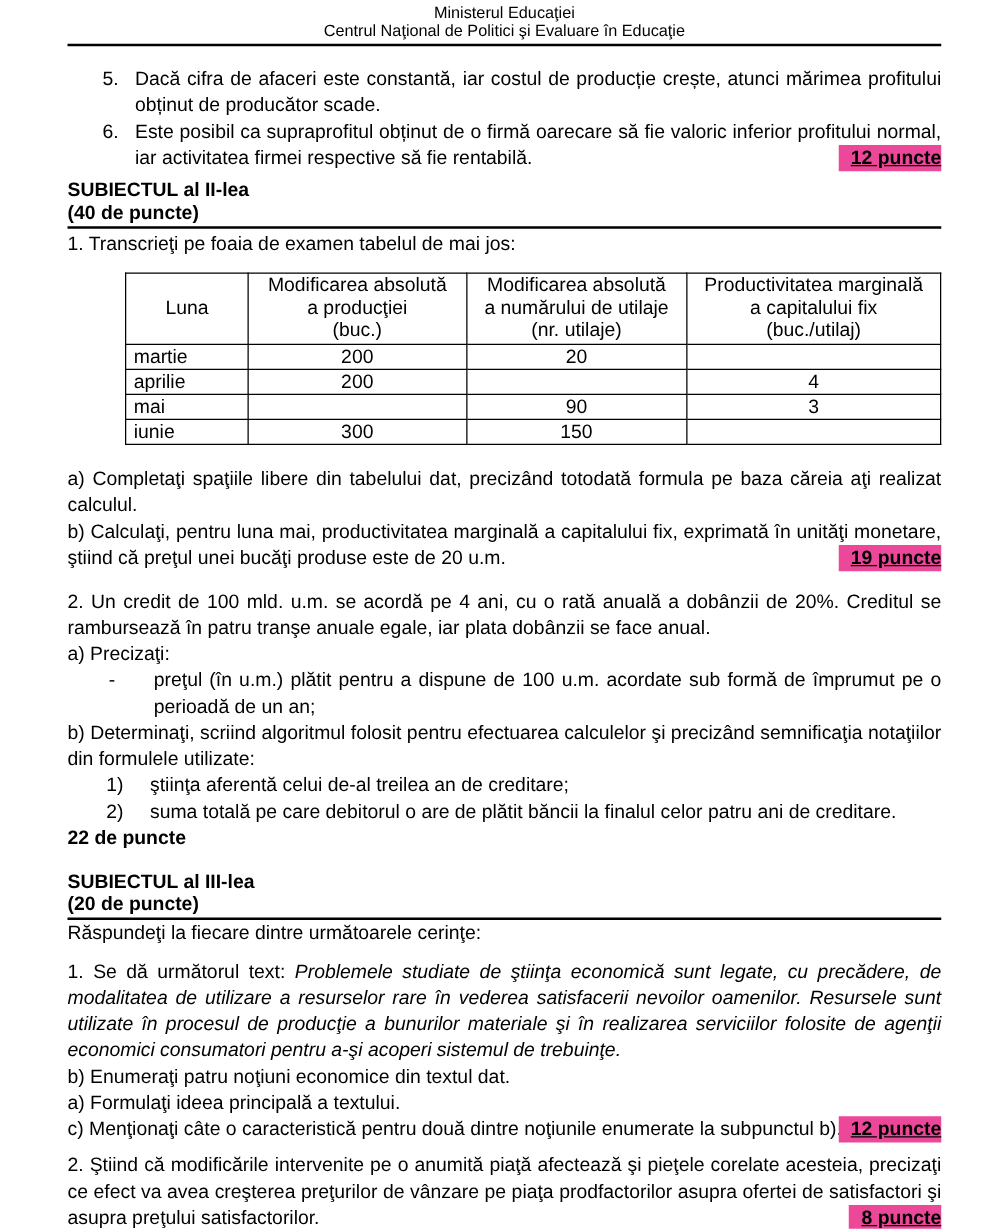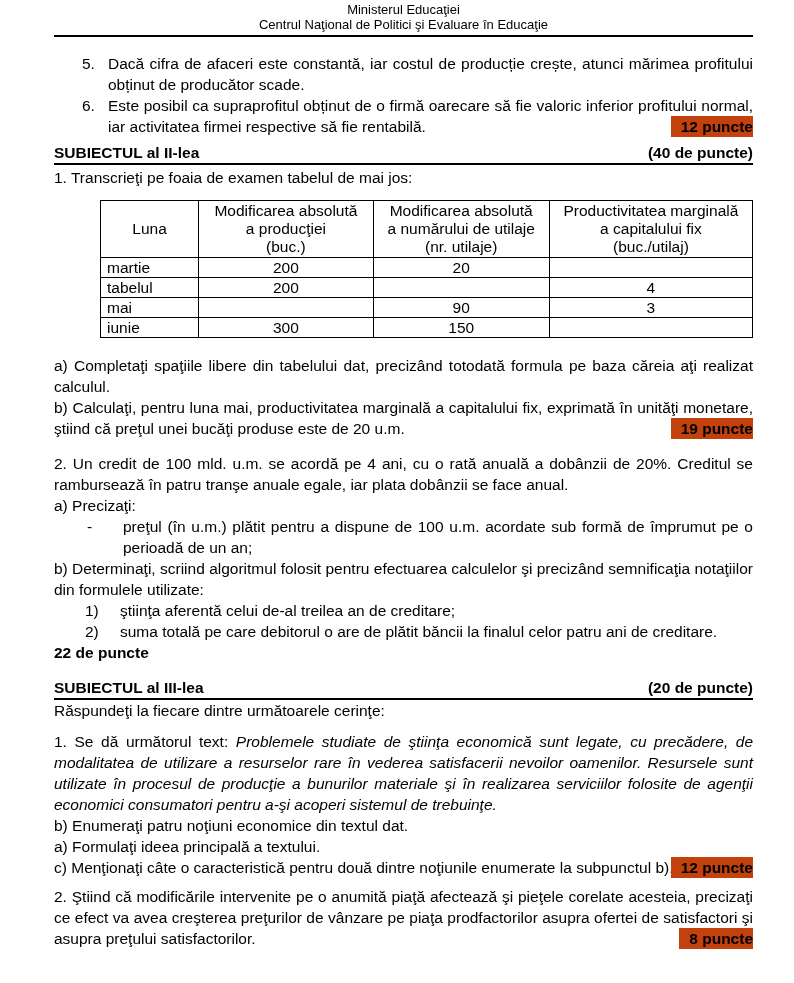--- a/index.html
+++ b/index.html
@@ -21,35 +21,36 @@
     line-height: 14.5px;
     border-bottom: 2px solid #000;
     padding-bottom: 3px;
   }
 
   
   .justified { text-align: justify; }
   .rel { position: relative; }
   .pts {
     position: absolute; right: 0; bottom: 0;
-    font-weight: bold; background: #c2410c; padding-left: 10px;
+    font-weight: bold; background: #ec4899; padding-left: 10px; text-decoration: underline;
   }
 
   
   .toplist { margin-top: 16px; }
   .toplist-item { position: relative; padding-left: 54px; }
   .toplist-num { position: absolute; left: 28px; top: 0; }
 
   
   .s-heading {
-    display: flex; justify-content: space-between; align-items: center;
+    display: flex; justify-content: space-between; align-items: flex-start;
     font-weight: bold;
     line-height: 18px;
     border-bottom: 2px solid #000;
     padding-bottom: 1px;
+    flex-direction: column;
   }
   .h2 { margin-top: 7px; }
   .h3 { margin-top: 16px; }
 
   .t1-intro { margin-top: 2px; }
 
   
   table.data-table {
     border-collapse: collapse;
     margin: 12px 0 0 46px;
@@ -142,21 +143,21 @@
       </tr>
     </thead>
     <tbody>
       <tr>
         <td class="col-month">martie</td>
         <td>200</td>
         <td>20</td>
         <td></td>
       </tr>
       <tr>
-        <td class="col-month">tabelul</td>
+        <td class="col-month">aprilie</td>
         <td>200</td>
         <td></td>
         <td>4</td>
       </tr>
       <tr>
         <td class="col-month">mai</td>
         <td></td>
         <td>90</td>
         <td>3</td>
       </tr>

